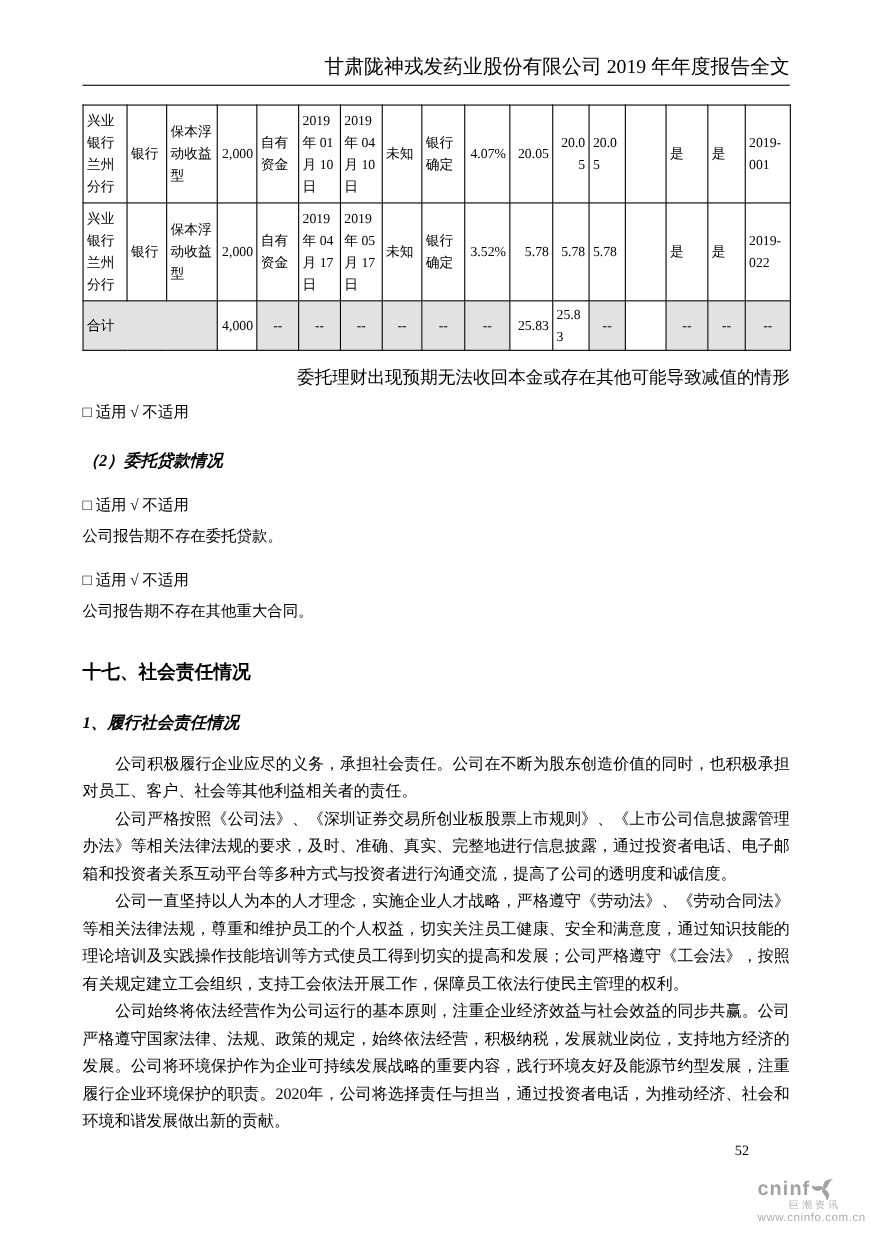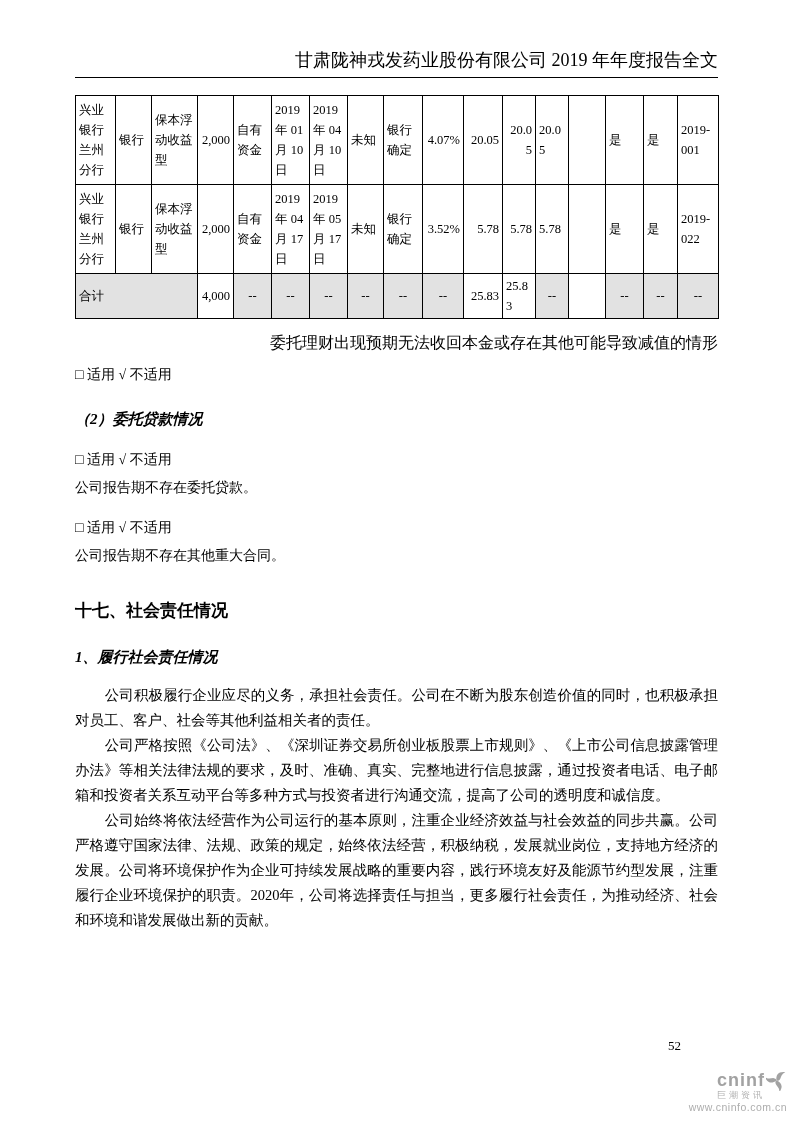--- a/index.html
+++ b/index.html
@@ -67,21 +67,21 @@
     position:absolute;top:1038px;right:112px;
     font-size:13px;
   }
   .logo{
     position:absolute;right:6px;top:1070px;
     text-align:right;
     font-family:"Liberation Sans","DejaVu Sans",sans-serif;
     color:#a6a6a6;
     line-height:1.1;
   }
-  .logo-top{display:flex;align-items:center;justify-content:flex-end;gap:1px;}
+  .logo-top{display:flex;align-items:center;justify-content:flex-start;gap:1px;}
   .logo-brand{
     font-size:18px;font-weight:bold;letter-spacing:1px;color:#a2a2a2;
   }
   .logo-name{font-size:9px;letter-spacing:3px;color:#b0b0b0;margin:0 22px 1px 0;}
   .logo-url{font-size:10.5px;color:#adadad;letter-spacing:.5px;}
 </style>
 </head>
 <body>
 
 <div class="page">
@@ -178,21 +178,22 @@
     <div class="applicable sp">□ 适用 √ 不适用</div>
     <div class="plain">公司报告期不存在委托贷款。</div>
 
     <div class="applicable sp">□ 适用 √ 不适用</div>
     <div class="plain">公司报告期不存在其他重大合同。</div>
 
     <div class="h2">十七、社会责任情况</div>
     <div class="h3">1、履行社会责任情况</div>
     <p class="para first">公司积极履行企业应尽的义务，承担社会责任。公司在不断为股东创造价值的同时，也积极承担对员工、客户、社会等其他利益相关者的责任。</p>
     <p class="para">公司严格按照《公司法》、《深圳证券交易所创业板股票上市规则》、《上市公司信息披露管理办法》等相关法律法规的要求，及时、准确、真实、完整地进行信息披露，通过投资者电话、电子邮箱和投资者关系互动平台等多种方式与投资者进行沟通交流，提高了公司的透明度和诚信度。</p>
-    <p class="para">公司始终将依法经营作为公司运行的基本原则，注重企业经济效益与社会效益的同步共赢。公司严格遵守国家法律、法规、政策的规定，始终依法经营，积极纳税，发展就业岗位，支持地方经济的发展。公司将环境保护作为企业可持续发展战略的重要内容，践行环境友好及能源节约型发展，注重履行企业环境保护的职责。2020年，公司将选择责任与担当，更多履行社会责任，为推动经济、社会和环境和谐发展做出新的贡献。</p>
+    <p class="para">公司一直坚持以人为本的人才理念，实施企业人才战略，严格遵守《劳动法》、《劳动合同法》等相关法律法规，尊重和维护员工的个人权益，切实关注员工健康、安全和满意度，通过知识技能的理论培训及实践操作技能培训等方式使员工得到切实的提高和发展；公司严格遵守《工会法》，按照有关规定建立工会组织，支持工会依法开展工作，保障员工依法行使民主管理的权利。</p>
+    <p class="para">公司始终将依法经营作为公司运行的基本原则，注重企业经济效益与社会效益的同步共赢。公司严格遵守国家法律、法规、政策的规定，始终依法经营，积极纳税，发展就业岗位，支持地方经济的发展。公司将环境保护作为企业可持续发展战略的重要内容，践行环境友好及能源节约型发展，注重履行企业环境保护的职责。2020年，公司将选择责任与担当，通过投资者电话，为推动经济、社会和环境和谐发展做出新的贡献。</p>
   </div>
 
   <div class="page-num">52</div>
 
   <div class="logo">
     <div class="logo-top">
       <span class="logo-brand">cninf</span>
       <span>
         <svg width="21" height="21" viewBox="0 0 24 24" style="display:block">
           <g fill="#a2a2a2">

